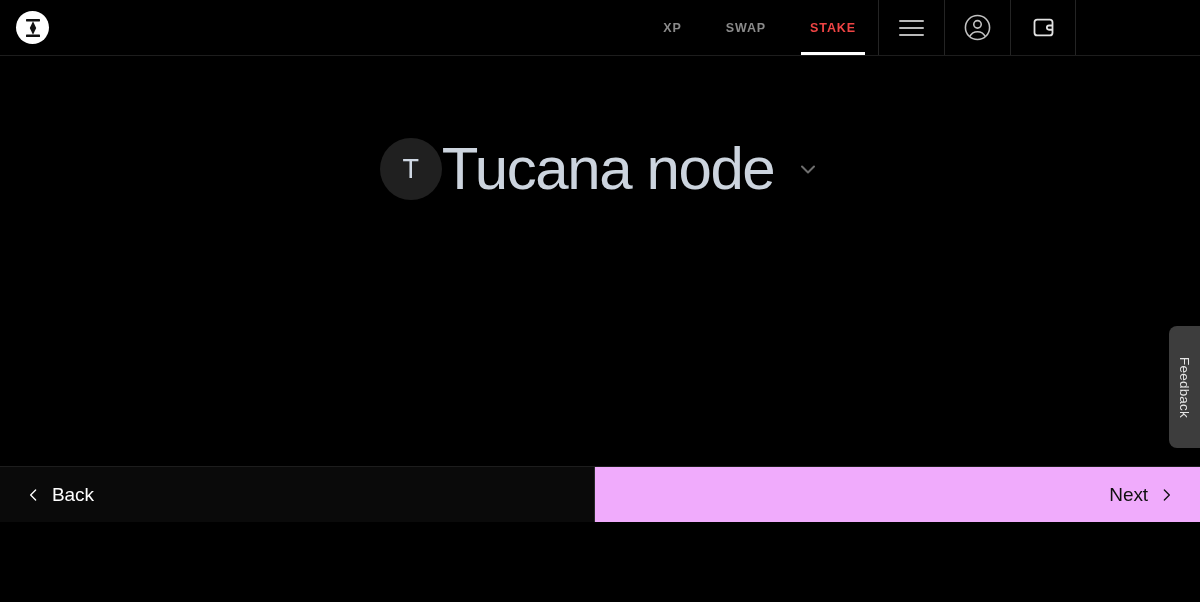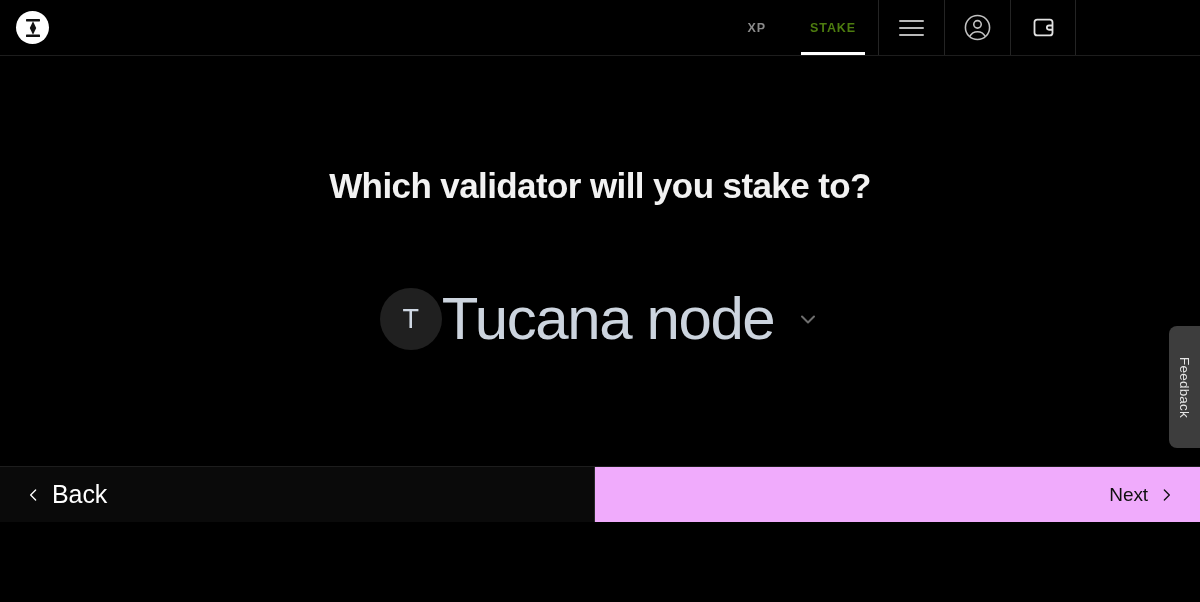--- a/index.html
+++ b/index.html
@@ -46,21 +46,21 @@
     position:relative;
     display:flex; align-items:center; justify-content:center;
     padding:0 22px;
     font-size:12.5px;
     letter-spacing:0.9px;
     font-weight:700;
     color:#8a8a8a;
     cursor:pointer;
     user-select:none;
   }
-  .nav-item.active { color:#4d7c0f; }
+  .nav-item.active { color:#ef4444; }
   .nav-item.active::after {
     content:"";
     position:absolute;
     left:13px; right:13px; bottom:0;
     height:3px; background:#ffffff;
   }
 
   .icon-group { display:flex; align-items:stretch; }
   .icon-cell {
     width:66px;
@@ -145,21 +145,21 @@
     height:56px; flex:0 0 56px;
     display:flex;
     border-top:1px solid #1d1d1d;
   }
   .btn-back {
     flex:0 0 595px;
     background:#0a0a0a;
     display:flex; align-items:center;
     padding-left:25px;
     color:#ffffff;
-    font-size:25px;
+    font-size:19px;
     font-weight:500;
     letter-spacing:-0.1px;
     cursor:pointer;
     border-right:1px solid #2a2a2a;
     user-select:none;
   }
   .btn-next {
     flex:1 1 auto;
     background:#f0abfc;
     display:flex; align-items:center; justify-content:flex-end;
@@ -189,20 +189,23 @@
         </svg>
       </div>
     </div>
 
     <div class="nav-spacer"></div>
 
     <div class="nav">
       <div class="nav-item">
         <span>XP</span>
       </div>
+      <div class="nav-item">
+        <span>SWAP</span>
+      </div>
       <div class="nav-item active">
         <span>STAKE</span>
       </div>
     </div>
 
     <div class="icon-group">
       <div class="icon-cell">
         <div class="hamburger">
           <span></span>
             <span></span>
@@ -222,21 +225,20 @@
           <path d="M20 10.2h-3.1a1.9 1.9 0 0 0 0 3.8H20" fill="none"></path>
         </svg>
       </div>
     </div>
 
     <div class="header-tail"></div>
   </div>
 
   <div class="main">
 
-    <div class="headline">Which validator will you stake to?</div>
 
     <div class="validator-row">
       <div class="avatar">
         <span>T</span>
       </div>
       <div class="validator-name">Tucana node</div>
       <div class="chevron-down">
         <svg width="24" height="24" viewBox="0 0 24 24" fill="none" stroke="#6e6e6e" stroke-width="2" stroke-linecap="round" stroke-linejoin="round">
           <polyline points="6 9.5 12 15.5 18 9.5"></polyline>
         </svg>

